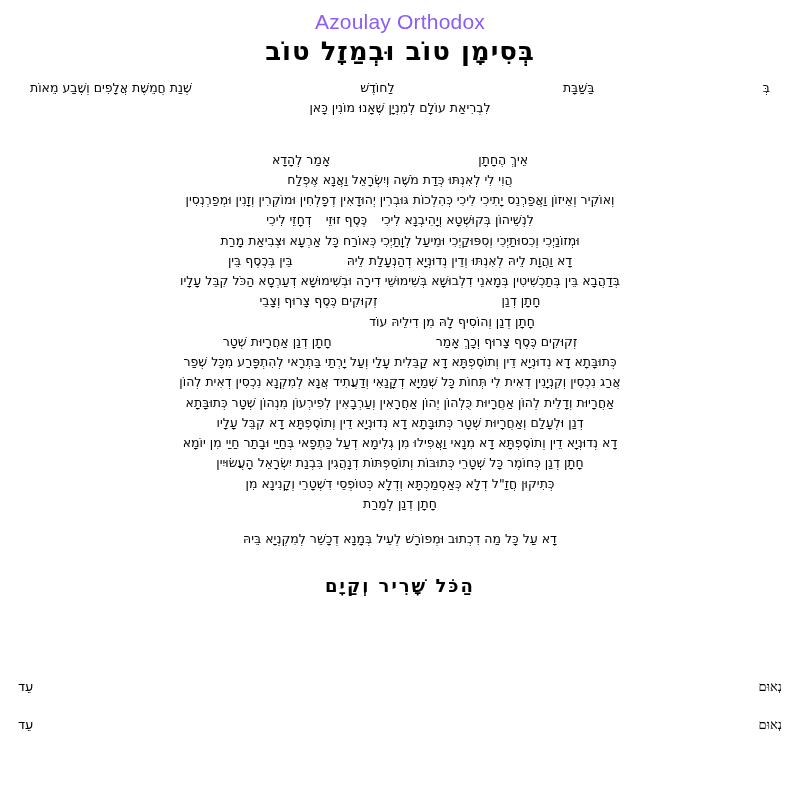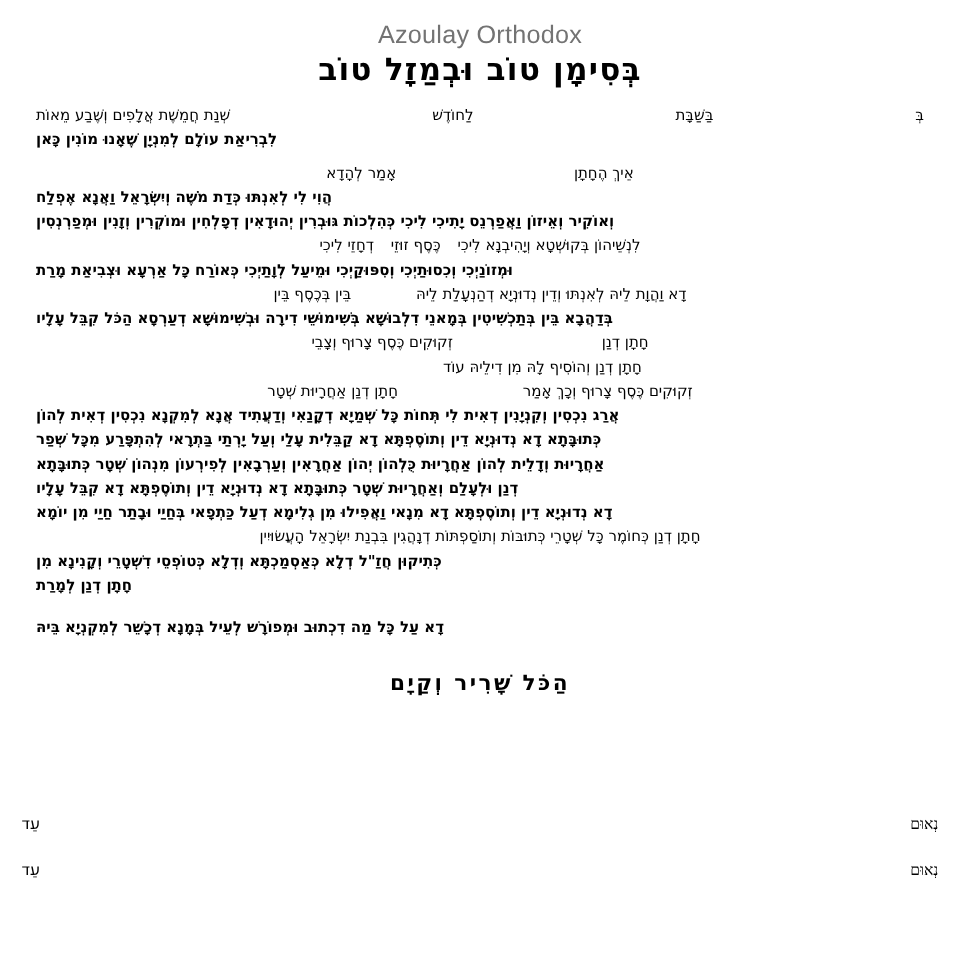--- a/index.html
+++ b/index.html
@@ -19,22 +19,22 @@
     height: 795px;
     position: relative;
     box-sizing: border-box;
     padding: 6px 18px 0 18px;
   }
   .title {
     text-align: center;
     font-family: "Liberation Sans", sans-serif;
     font-size: 21px;
     letter-spacing: 0.2px;
-    margin: 12px 0 2px 0;
-    color: #737373;
+    margin: 4px 0 2px 0;
+    color: #8b5cf6;
   }
   .heb-title {
     direction: rtl;
     text-align: center;
     font-family: "DejaVu Sans", sans-serif;
     font-weight: bold;
     font-size: 26px;
     letter-spacing: 1px;
     margin: 2px 0 12px 0;
   }
@@ -53,26 +53,25 @@
   }
   .row.center {
     justify-content: center;
     text-align: center;
   }
   .row.spread {
     justify-content: space-between;
   }
   .ln {
     display: block;
-    text-align: left;
+    text-align: center;
     white-space: nowrap;
-    font-weight: bold;
   }
   .pad-l { padding-left: 14px; }
-  .pad-r { padding-right: 14px; }
+  .pad-r { padding-right: 14px; margin-top: 24px; }
   .inner-wrap {
     width: 740px;
     margin: 0 auto;
   }
   .gap-top { margin-top: 7px; }
   .final {
     direction: rtl;
     text-align: center;
     font-family: "DejaVu Sans", sans-serif;
     font-weight: bold;
@@ -154,22 +153,22 @@
         <span class="pad-l">חָתָן דְנַן וְהוֹסִיף לָהּ מִן דִילֵיהּ עוֹד</span>
         <span style="width:90px"></span>
       </div>
 
       <div class="row center">
         <span class="pad-l">זְקוּקִים כֶּסֶף צָרוּף וְכָךְ אָמַר</span>
         <span style="width:90px"></span>
         <span>חָתָן דְנַן אַחֲרָיוּת שְׁטָר</span>
       </div>
 
+      <div class="ln">כְּתוּבָּתָא דָא נְדוּנְיָא דֵין וְתוֹסֶפְתָּא דָא קַבֵּלִית עָלַי וְעַל יָרְתַי בַּתְרָאי לְהִתְפָּרַע מִכָּל שְׁפַר</div>
       <div class="ln">אֲרַג נִכְסִין וְקִנְיָנִין דְאִית לִי תְּחוֹת כָּל שְׁמַיָא דְקָנַאִי וְדַעֲתִיד אֲנָא לְמִקְנָא נִכְסִין דְאִית לְהוֹן</div>
-      <div class="ln">כְּתוּבָּתָא דָא נְדוּנְיָא דֵין וְתוֹסֶפְתָּא דָא קַבֵּלִית עָלַי וְעַל יָרְתַי בַּתְרָאי לְהִתְפָּרַע מִכָּל שְׁפַר</div>
       <div class="ln">אַחֲרָיוּת וְדָלֵית לְהוֹן אַחֲרָיוּת כֻּלְהוֹן יְהוֹן אַחֲרָאִין וְעַרְבָאִין לְפִירְעוֹן מִנְהוֹן שְׁטָר כְּתוּבָּתָא</div>
       <div class="ln">דְנַן וּלְעָלַם וְאַחֲרָיוּת שְׁטָר כְּתוּבָּתָא דָא נְדוּנְיָא דֵין וְתוֹסֶפְתָּא דָא קִבֵּל עָלָיו</div>
       <div class="ln">דָא נְדוּנְיָא דֵין וְתוֹסֶפְתָּא דָא מִנָאי וַאֲפִילוּ מִן גְלִימָא דְעַל כַּתְפָאי בְּחַיַי וּבָתַר חַיַי מִן יוֹמָא</div>
 
       <div class="row center">
         <span>חָתָן דְנַן כְּחוֹמֶר כָּל שְׁטָרֵי כְּתוּבּוֹת וְתוֹסַפְתּוֹת דְנָהֲגִין בִּבְנַת יִשְׂרָאֵל הָעֲשׂוּיִין</span>
       </div>
 
       <div class="ln">כְּתִיקוּן חֲזַ"ל דְלָא כְּאַסְמַכְתָּא וְדְלָא כְּטוֹפְסֵי דִשְׁטָרֵי וְקָנִינָא מִן</div>
       <div class="ln">חָתָן דְנַן לְמָרַת</div>

